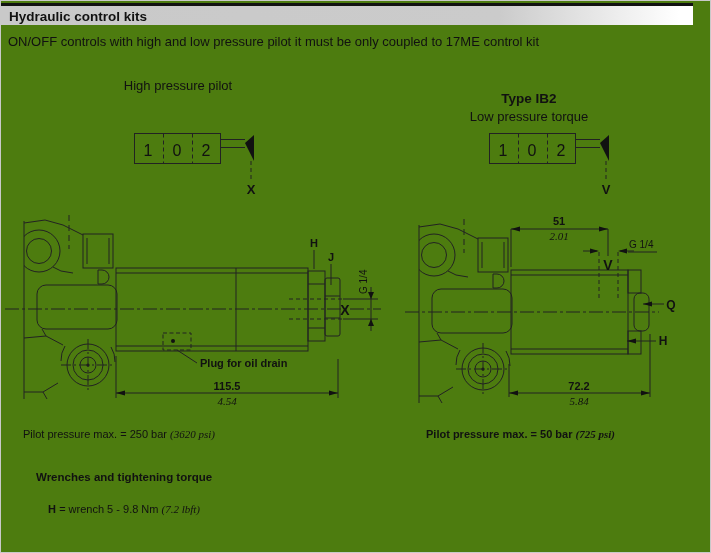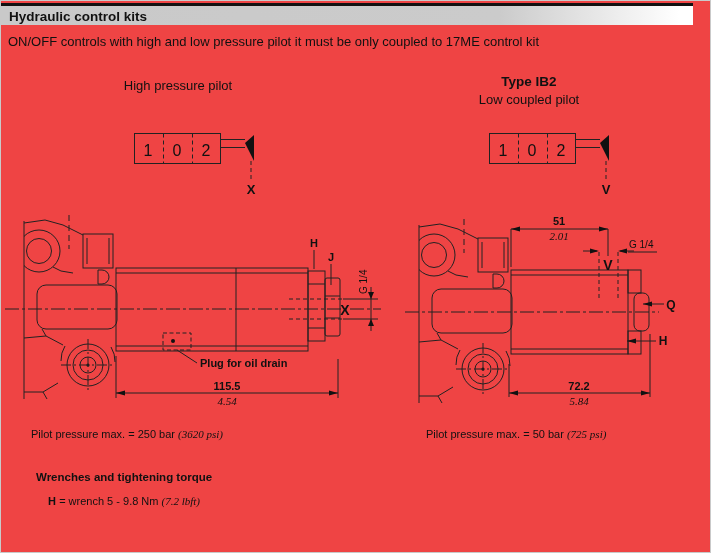--- a/index.html
+++ b/index.html
@@ -1,16 +1,16 @@
 <!DOCTYPE html>
 <html><head>
 <meta charset="utf-8">
 <style>
   html,body{margin:0;padding:0;background:#fff;}
-  #page{position:relative;width:711px;height:553px;background:#ef4444;
+  #page{position:relative;width:711px;height:553px;background:#4d7c0f;
         font-family:"Liberation Sans",sans-serif;color:#111;
         border:1px solid #c9c9c9;box-sizing:border-box;overflow:hidden;}
   .abs{position:absolute;}
   .b{font-weight:bold;}
   .ser{font-family:"Liberation Serif",serif;font-style:italic;}
   .ctrh{text-align:center;}
   svg{overflow:visible;}
   svg text{font-family:"Liberation Sans",sans-serif;fill:#111;}
   svg .ser{font-family:"Liberation Serif",serif;font-style:italic;}
   .st{stroke:#222;fill:none;stroke-width:1;}
@@ -35,23 +35,23 @@
     <div class="hdr-rule"></div>
     <div class="hdr-bar">
       <span>Hydraulic control kits</span>
     </div>
   </div>
   <div class="abs sub" style="left:7px;top:33px;width:640px;">ON/OFF controls with high and low pressure pilot it must be only coupled to 17ME control kit</div>
 
   <div class="abs ctrh" style="left:102px;top:74px;width:150px;">
     <div class="colsub">High pressure pilot</div>
   </div>
-  <div class="abs ctrh" style="left:453px;top:73px;width:150px;">
+  <div class="abs ctrh" style="left:453px;top:90px;width:150px;">
     <div class="coltitle">Type IB2</div>
-    <div class="colsub">Low coupled pilot</div>
+    <div class="colsub">Low pressure torque</div>
   </div>
 
   <svg class="abs" style="left:132px;top:129px;" width="130" height="72" viewBox="0 0 130 72">
     <rect x="1.5" y="3.5" width="86" height="30" class="st"></rect>
     <line x1="30.5" y1="3.5" x2="30.5" y2="33.5" class="st" stroke-dasharray="4 3"></line>
     <line x1="59.5" y1="3.5" x2="59.5" y2="33.5" class="st" stroke-dasharray="4 3"></line>
     <text x="15" y="26" font-size="16" text-anchor="middle">1</text>
     <text x="44" y="26" font-size="16" text-anchor="middle">0</text>
     <text x="73" y="26" font-size="16" text-anchor="middle">2</text>
     <line x1="88" y1="9.5" x2="112" y2="9.5" class="st"></line>
@@ -216,31 +216,31 @@
       <line x1="108" y1="158" x2="108" y2="191" class="st"></line>
       <line x1="249" y1="128" x2="249" y2="191" class="st"></line>
       <line x1="108" y1="187" x2="249" y2="187" class="st"></line>
       <polygon points="108,187 117,184.5 117,189.5" class="fil"></polygon>
       <polygon points="249,187 240,184.5 240,189.5" class="fil"></polygon>
       <text x="178" y="184" font-size="11" font-weight="bold" text-anchor="middle">72.2</text>
       <text x="178" y="199" font-size="11" class="ser" text-anchor="middle">5.84</text>
     </g>
   </svg>
 
-  <div class="abs note" style="left:30px;top:427px;">
+  <div class="abs note" style="left:22px;top:427px;">
     <span>Pilot pressure max. = 250 bar</span>
     <span class="ser">(3620 psi)</span>
   </div>
-  <div class="abs note" style="left:425px;top:427px;">
+  <div class="abs note" style="left:425px;top:427px;font-weight:bold;">
     <span>Pilot pressure max. = 50 bar</span>
     <span class="ser">(725 psi)</span>
   </div>
 
   <div class="abs" style="left:35px;top:470px;text-align:center;">
     <div class="wrench-h">Wrenches and tightening torque</div>
-    <div class="wrow" style="margin-top:12px;">
+    <div class="wrow" style="margin-top:20px;">
       <span class="b">H</span>
       <span>= wrench 5 - 9.8 Nm</span>
       <span class="ser">(7.2 lbft)</span>
     </div>
   </div>
 
 </div>
 
 </body></html>

